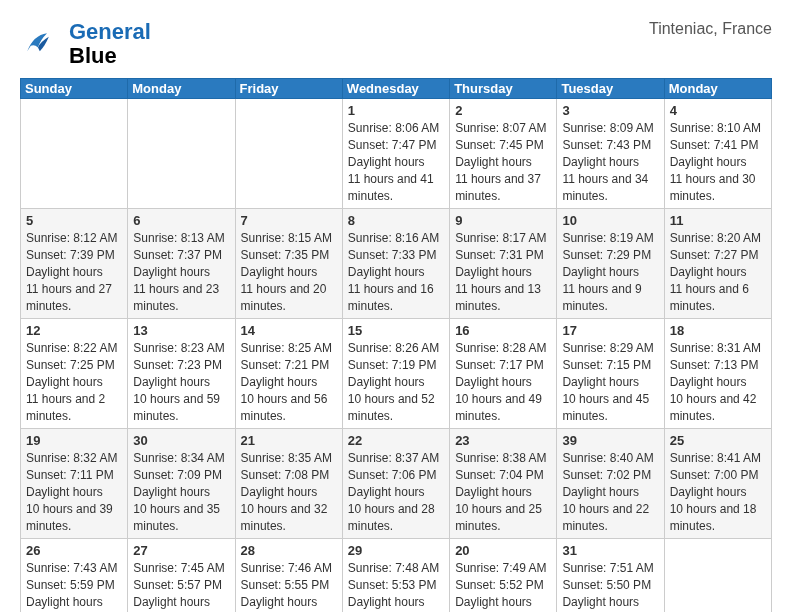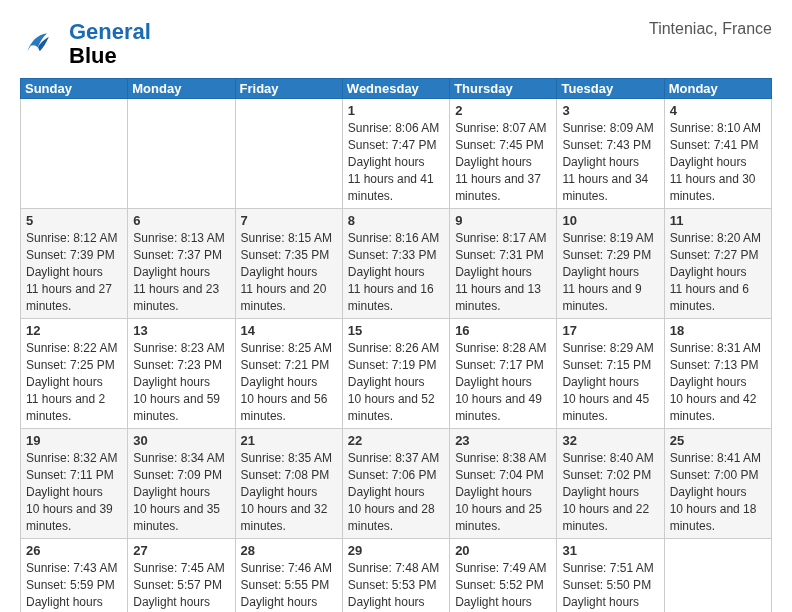--- a/index.html
+++ b/index.html
@@ -217,21 +217,21 @@
         </td>
         <td>
           <div class="day-number">22</div>
           <div class="day-info">Sunrise: 8:37 AM<br>Sunset: 7:06 PM<br>Daylight hours<br>10 hours and 28 minutes.</div>
         </td>
         <td>
           <div class="day-number">23</div>
           <div class="day-info">Sunrise: 8:38 AM<br>Sunset: 7:04 PM<br>Daylight hours<br>10 hours and 25 minutes.</div>
         </td>
         <td>
-          <div class="day-number">32</div>
+          <div class="day-number">39</div>
           <div class="day-info">Sunrise: 8:40 AM<br>Sunset: 7:02 PM<br>Daylight hours<br>10 hours and 22 minutes.</div>
         </td>
         <td>
           <div class="day-number">25</div>
           <div class="day-info">Sunrise: 8:41 AM<br>Sunset: 7:00 PM<br>Daylight hours<br>10 hours and 18 minutes.</div>
         </td>
       </tr>
       <tr>
         <td>
           <div class="day-number">26</div>

